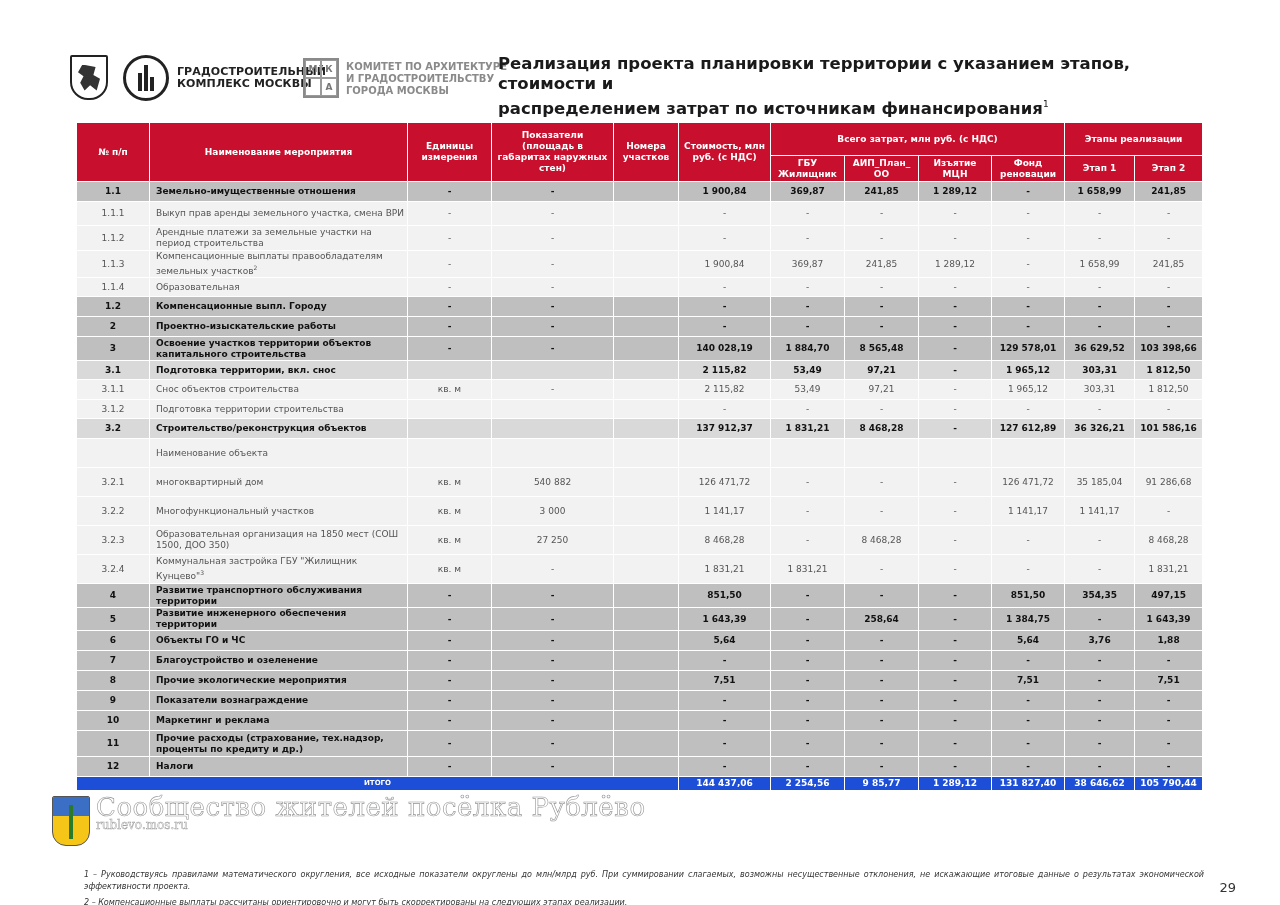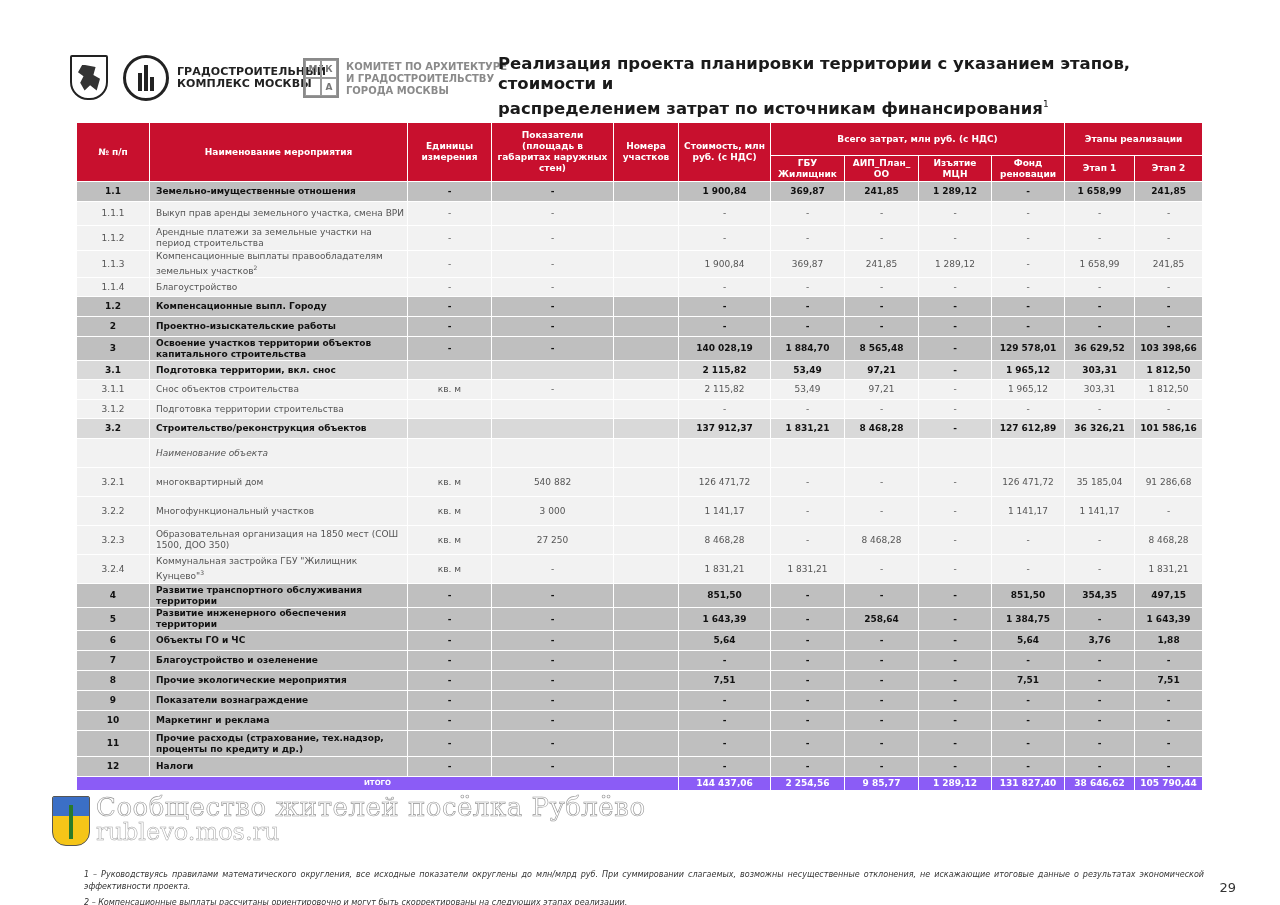--- a/index.html
+++ b/index.html
@@ -18,32 +18,32 @@
   .title { position: absolute; right: 62px; top: 54px; width: 720px; text-align: left; font-size: 16.5px; font-weight: bold; line-height: 20px; color: #1a1a1a; }
   .title sup { font-size: 9px; font-weight: normal; }
 
   table.main { position: absolute; left: 76px; top: 122px; width: 1126px; border-collapse: collapse; table-layout: fixed; font-size: 9px; }
   table.main td, table.main th { border: 1.5px solid #ffffff; text-align: center; vertical-align: middle; padding: 0 3px; line-height: 11px; }
   table.main th { background: #c8102e; color: #ffffff; font-weight: bold; font-size: 9px; }
   table.main td.name { text-align: left; padding-left: 6px; }
   tr.sec td { background: #bfbfbf; font-weight: bold; color: #111; }
   tr.sub td { background: #d9d9d9; font-weight: bold; color: #111; }
   tr.item td { background: #f2f2f2; color: #555; font-weight: normal; }
-  tr.total td { background: #8b5cf6; color: #ffffff; font-weight: bold; }
+  tr.total td { background: #1d4ed8; color: #ffffff; font-weight: bold; }
   sup { font-size: 6px; }
 
   .notes { position: absolute; left: 84px; top: 825px; width: 1120px; font-size: 8px; font-style: italic; color: #333; line-height: 12px; margin-top: 44px; }
   .notes p { margin-bottom: 4px; text-align: justify; }
   .page-num { position: absolute; right: 44px; top: 880px; font-size: 13px; color: #333; }
 
   .wm-emblem { position: absolute; left: 52px; top: 796px; width: 38px; height: 50px; background: #f5c518; border: 1px solid #555; border-radius: 2px 2px 14px 14px; overflow: hidden; }
   .wm-emblem .top { height: 40%; background: #3b6fc6; }
   .wm-emblem .pole { position: absolute; left: 16px; top: 8px; width: 4px; height: 34px; background: #2a7a2a; }
   .wm-text { position: absolute; left: 96px; top: 792px; font-family: "DejaVu Serif", serif; font-size: 26px; color: rgba(255,255,255,0.75); -webkit-text-stroke: 0.6px rgba(120,120,120,0.8); letter-spacing: 0.5px; white-space: nowrap; }
-  .wm-sub { position: absolute; left: 96px; top: 818px; font-family: "DejaVu Serif", serif; font-size: 24px; color: rgba(255,255,255,0.6); -webkit-text-stroke: 0.5px rgba(120,120,120,0.7); white-space: nowrap; }
+  .wm-sub { position: absolute; left: 96px; top: 818px; font-family: "DejaVu Serif", serif; font-size: 12px; color: rgba(255,255,255,0.6); -webkit-text-stroke: 0.5px rgba(120,120,120,0.7); white-space: nowrap; }
 </style>
 </head>
 <body>
 
 <div class="header">
   <div class="logo-coat">
       <div class="horse"></div>
     </div>
   <div class="logo-circle">
     <span style="height:18px"></span>
@@ -158,21 +158,21 @@
         <td>1 900,84</td>
         <td>369,87</td>
         <td>241,85</td>
         <td>1 289,12</td>
         <td>-</td>
         <td>1 658,99</td>
         <td>241,85</td>
       </tr>
       <tr class="item" style="height: 19px;">
         <td>1.1.4</td>
-        <td class="name"><span>Благоустройство</span></td>
+        <td class="name"><span>Образовательная</span></td>
         <td>-</td>
         <td>-</td>
         <td></td>
         <td>-</td>
         <td>-</td>
         <td>-</td>
         <td>-</td>
         <td>-</td>
         <td>-</td>
         <td>-</td>
@@ -268,21 +268,21 @@
         <td></td>
         <td></td>
         <td>137 912,37</td>
         <td>1 831,21</td>
         <td>8 468,28</td>
         <td>-</td>
         <td>127 612,89</td>
         <td>36 326,21</td>
         <td>101 586,16</td>
       </tr>
-      <tr class="item" style="height: 29px; font-style: italic;">
+      <tr class="item" style="height: 29px;">
         <td></td>
         <td class="name"><span>Наименование объекта</span></td>
         <td></td>
         <td></td>
         <td></td>
         <td></td>
         <td></td>
         <td></td>
         <td></td>
         <td></td>

